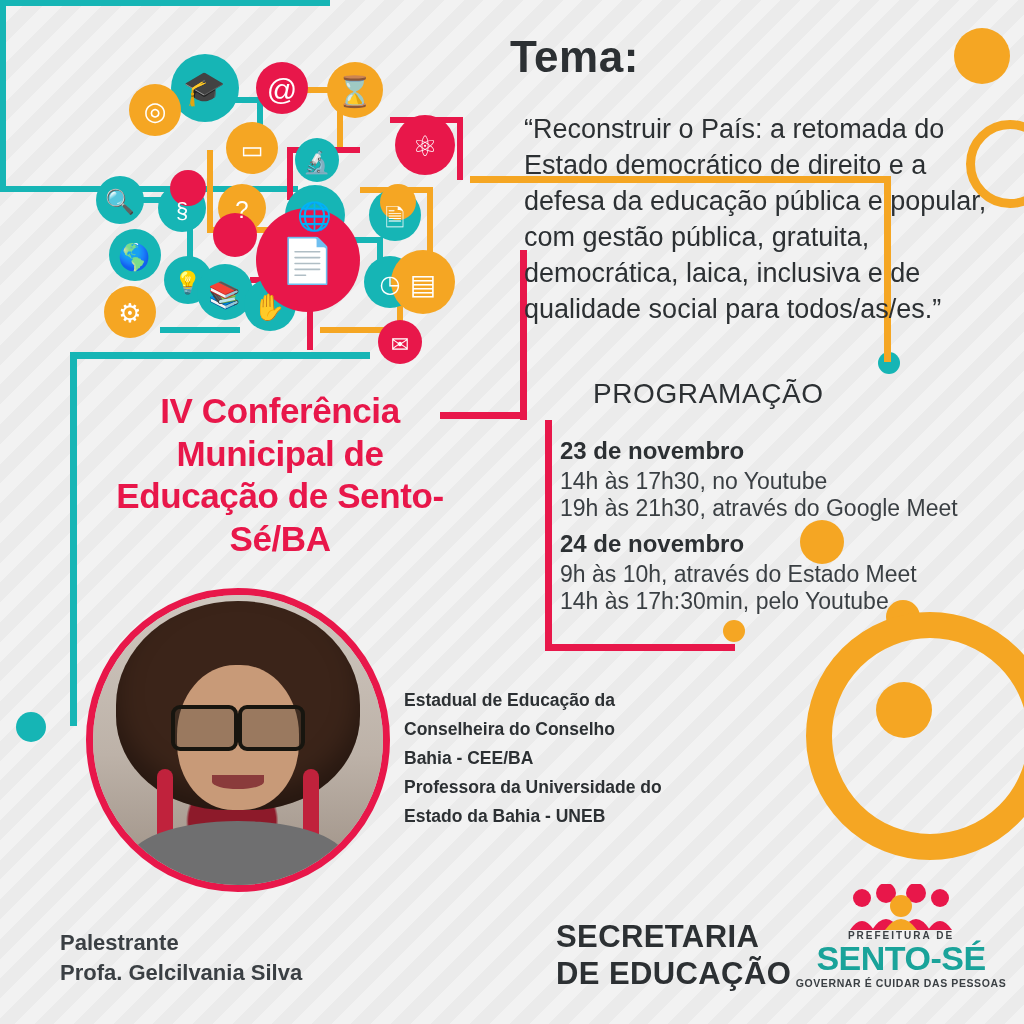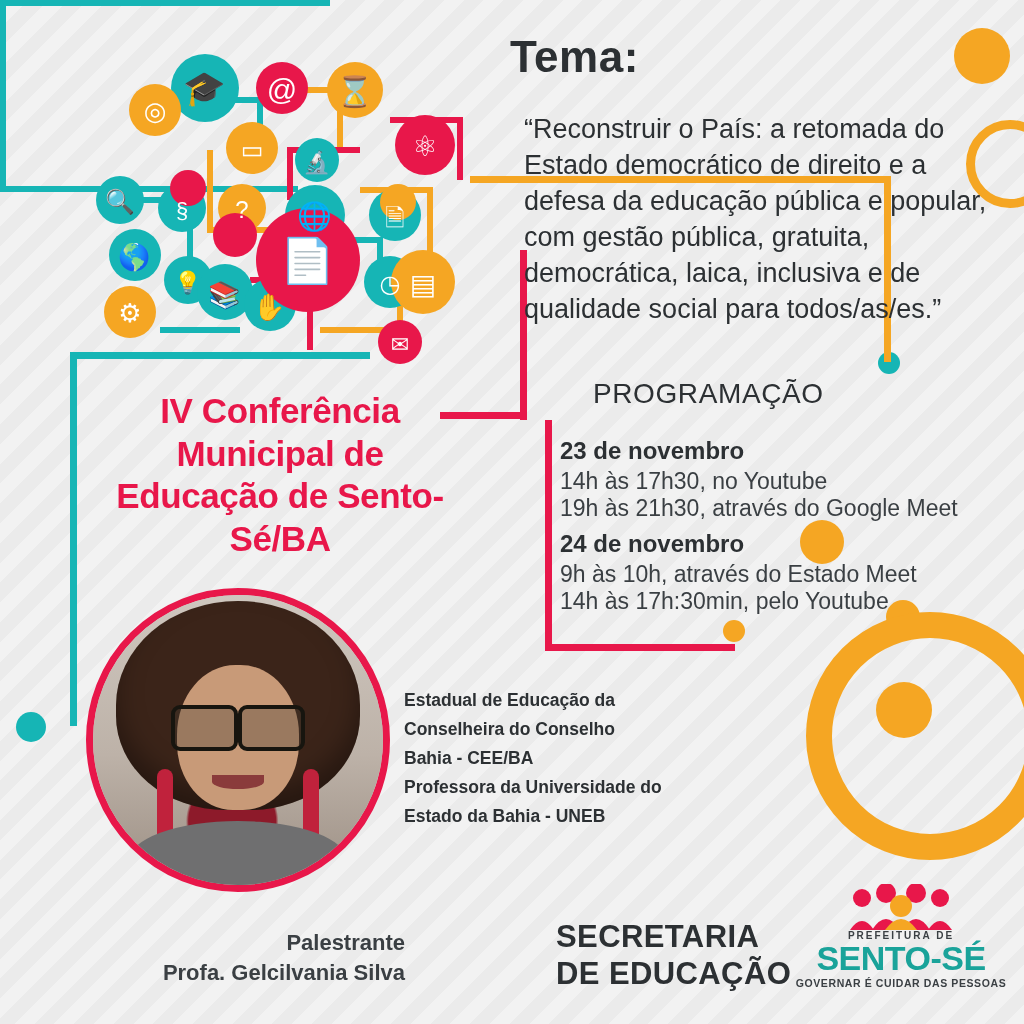--- a/index.html
+++ b/index.html
@@ -281,21 +281,21 @@
     font-size: 17.5px;
     font-weight: bold;
     line-height: 1.65;
     color: #2c3033;
   }
   #speaker-caption {
     position: absolute;
     left: 60px;
     top: 928px;
     width: 345px;
-    text-align: right;
+    text-align: left;
     font-size: 22px;
     font-weight: bold;
     color: #3a3f43;
     line-height: 1.35;
   }
 
   
   #secretaria {
     position: absolute;
     left: 556px;

